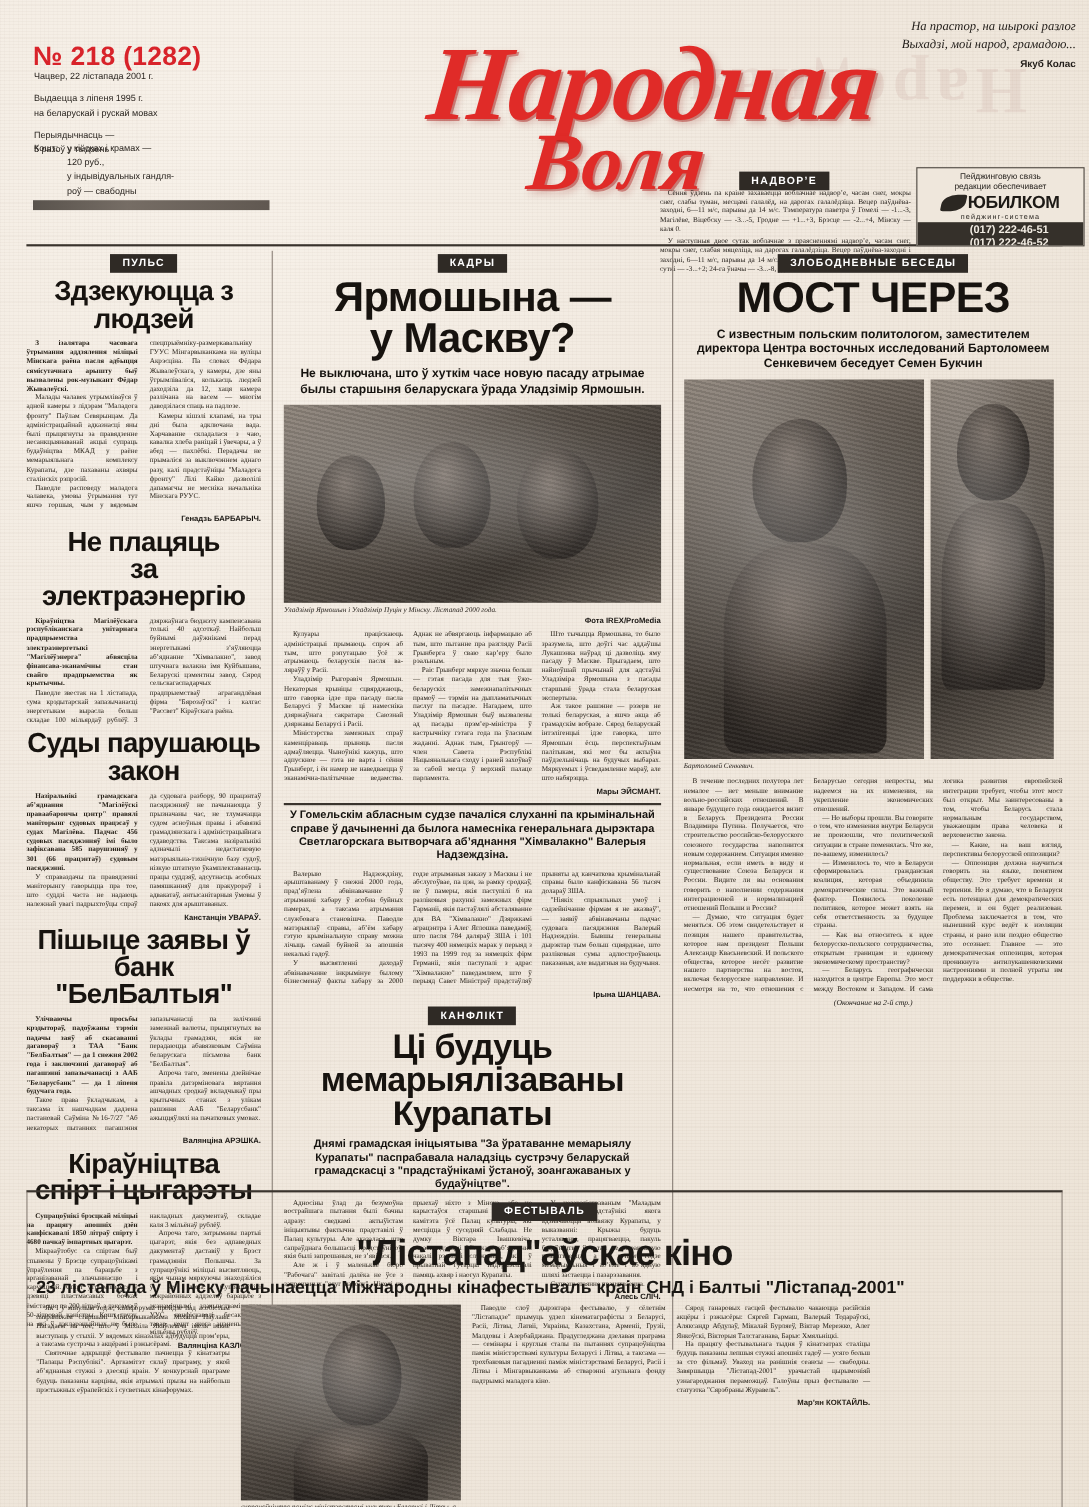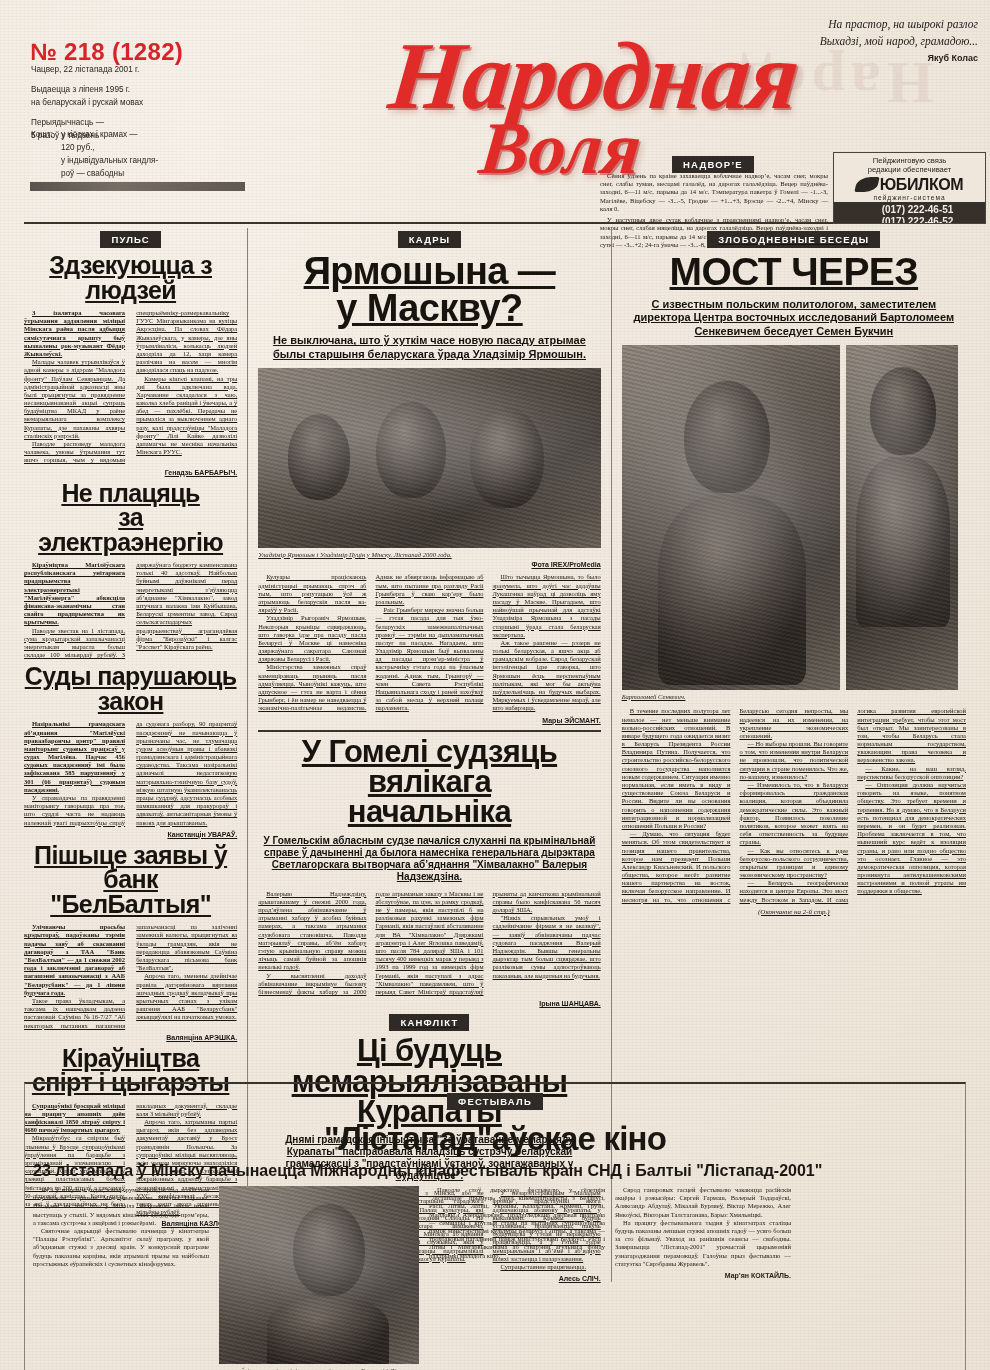--- a/index.html
+++ b/index.html
@@ -84,21 +84,21 @@
   .pager-brand{display:flex;align-items:center;justify-content:center;gap:2px;margin-top:1px;}
   .pager-swoosh{width:22px;height:15px;background:#2b2722;border-radius:60% 10% 55% 12%;
     transform:skewX(-12deg);}
   .pager-name{font-family:"Liberation Sans",sans-serif;font-weight:bold;font-size:16px;
     letter-spacing:-.4px;color:#1d1a16;}
   .pager-sub{font-family:"Liberation Sans",sans-serif;font-size:6.6px;letter-spacing:1px;color:#2b2722;}
   .pager-phones{background:#35302a;color:#f2ece3;font-family:"Liberation Sans",sans-serif;
     font-weight:bold;font-size:10px;line-height:1.25;padding:2px 0 3px 16px;margin-top:1px;}
   
   .rule-h{height:2px;background:#3a342d;margin:0 24px;}
-  .content{position:absolute;left:24px;top:228px;width:942px;display:flex;gap:0;text-decoration:underline;}
+  .content{position:absolute;left:24px;top:228px;width:942px;display:flex;gap:0;}
   .col{position:relative;}
   .col-left{width:218px;padding-right:10px;}
   .col-mid{width:350px;padding:0 10px;border-left:1px solid #8a8078;border-right:1px solid #8a8078;}
   .col-right{width:352px;padding-left:10px;}
   .sec-head{text-align:center;margin:3px 0 4px;}
   h1.head{
     font-family:"Liberation Sans",sans-serif;font-weight:bold;
     text-align:center;line-height:.98;margin:5px 0 7px;color:#17130f;
     letter-spacing:-.6px;
   }
@@ -303,24 +303,20 @@
         <p>Уладзімір Рыгоравіч Ярмошын. Некаторыя крыніцы сцвярджаюць, што гаворка ідзе пра пасаду пасла Беларусі ў Маскве ці намесніка дзяржаўнага сакратара Саюзнай дзяржавы Беларусі і Расіі.</p>
         <p>Міністэрства замежных спраў каменціраваць прыняць пасля адмаўляецца. Чыноўнікі кажуць, што адпускное — гэта не варта і сёння Грынберг, і ён намер не наведваецца ў эканамічна-палітычнае ведамства. Аднак не абвяргаюць інфармацыю аб тым, што пытанне пра разгляду Расіі Грынберга ў сваю кар’еру было рэальным.</p>
         <p>Раіс Грынберг мяркуе значна больш — гэтая пасада для тыя ўжо-беларускіх замежнапалітычных прамоў — тэрмін на дыпламатычных паслуг па пасадзе. Нагадаем, што Уладзімір Ярмошын быў вызвалены ад пасады прэм’ер-міністра ў кастрычніку гэтага года па ўласным жаданні. Аднак тым, Грынгорў — член Савета Рэспублікі Нацыянальнага сходу і раней захоўваў за сабой месца ў верхняй палаце парламента.</p>
         <p>Што тычыцца Ярмошына, то было зразумела, што доўгі час аддаўшы Лукашэнка наўрад ці дазволіць яму пасаду ў Маскве. Прыгадаем, што найноўшай прычынай для адстаўкі Уладзіміра Ярмошына з пасады старшыні ўрада стала беларуская экспертыза.</p>
         <p>Аж такое рашэнне — рэзерв не толькі беларуская, а яшчэ акца аб грамадскім вобразе. Сярод беларускай інтэлігенцыі ідзе гаворка, што Ярмошын ёсць перспектыўным палітыкам, які мог бы актыўна паўдзельнічаць на будучых выбарах. Мяркуемых і ўсведамленне мараў, але што набярэцца.</p>
       </div>
       <div class="byline">Мары ЭЙСМАНТ.</div>
 
       <div class="mini-rule"></div>
 
-      <h1 class="head h-mid">
-        <span>У Гомелі судзяць вялікага</span><br>
-        <span>начальніка</span>
-      </h1>
       <div class="subhead small">У Гомельскім абласным судзе пачаліся слуханні па крымінальнай справе ў дачыненні да былога намесніка генеральнага дырэктара Светлагорскага вытворчага аб’яднання "Хімвалакно" Валерыя Надзеждзіна.</div>
       <div class="cols3 body-txt">
         <p>Валерыю Надзеждзіну, арыштаванаму ў снежні 2000 года, прад’яўлена абвінавачанне ў атрыманні хабару ў асобна буйных памерах, а таксама атрымання службовага становішча. Паводле матэрыялаў справы, аб’ём хабару гэтую крымінальную справу можна лічыць самай буйной за апошнія некалькі гадоў.</p>
         <p>У высвятленні даходаў абвінавачанне інкрымінуе былому бізнесменаў факты хабару за 2000 годзе атрыманыя заказу з Масквы і не абслугоўвае, па цэн, за рамку сродкаў, не ў памеры, якія паступілі б на разліковыя рахункі замежных фірм Гарманіі, якія пастаўлялі абсталяванне для ВА "Хімвалакно" Дзяржкамі аграцэнтра і Алег Яглошка паведаміў, што пасля 784 даляраў ЗША і 101 тысячу 400 нямецкіх марак у перыяд з 1993 па 1999 год за нямецкіх фірм Германіі, якія паступалі з адрас "Хімвалакно" паведамляем, што ў перыяд Савет Міністраў прадстаўляў прыняты ад канчаткова крымінальнай справы было канфіскавана 56 тысяч долараў ЗША.</p>
         <p>"Ніякіх спрыяльных умоў і садзейнічанне фірмам я не аказваў", — заявіў абвінавачаны падчас судовага пасяджэння Валерый Надзеждзін. Бывшы генеральны дырэктар тым больш сцвярджае, што разліковыя сумы адлюстроўваюць паказаныя, але выдатныя на будучыня.</p>
       </div>
       <div class="byline">Ірына ШАНЦАВА.</div>
 
       <div class="sec-head sectag-center" style="margin-top:7px;">
           <span class="sectag">КАНФЛІКТ</span>

